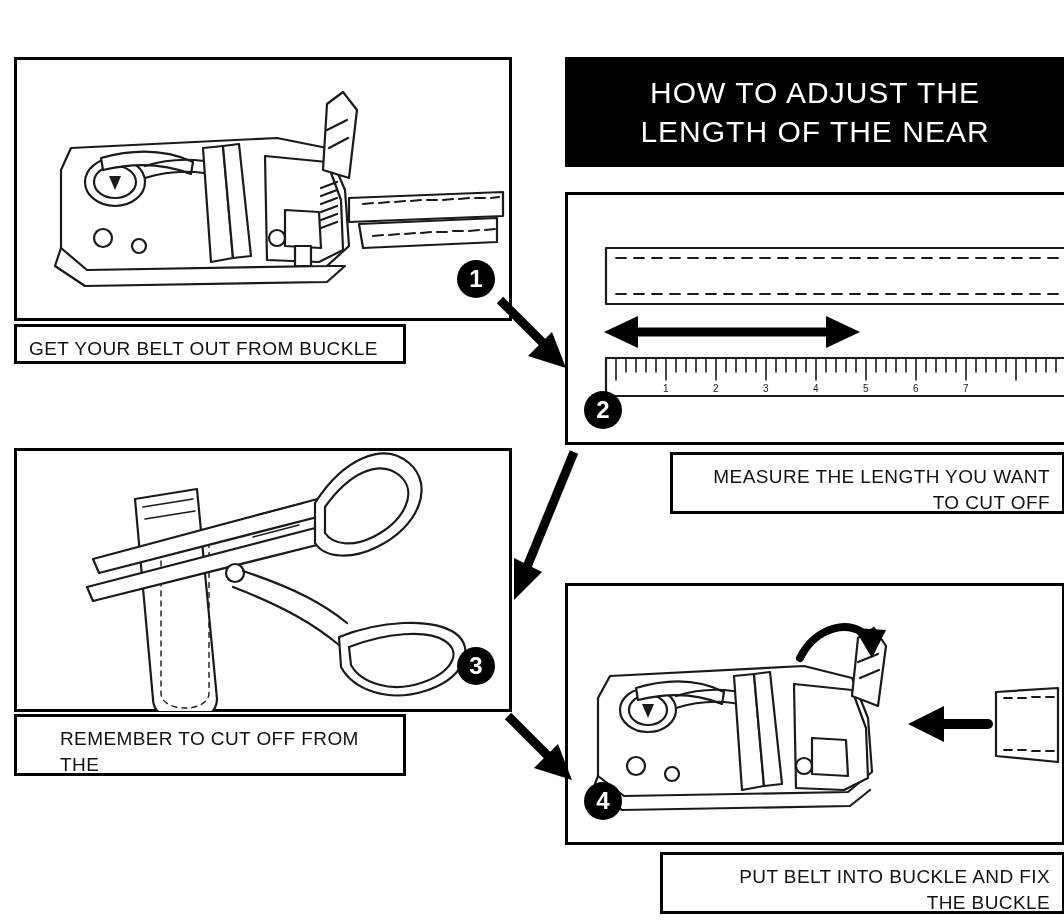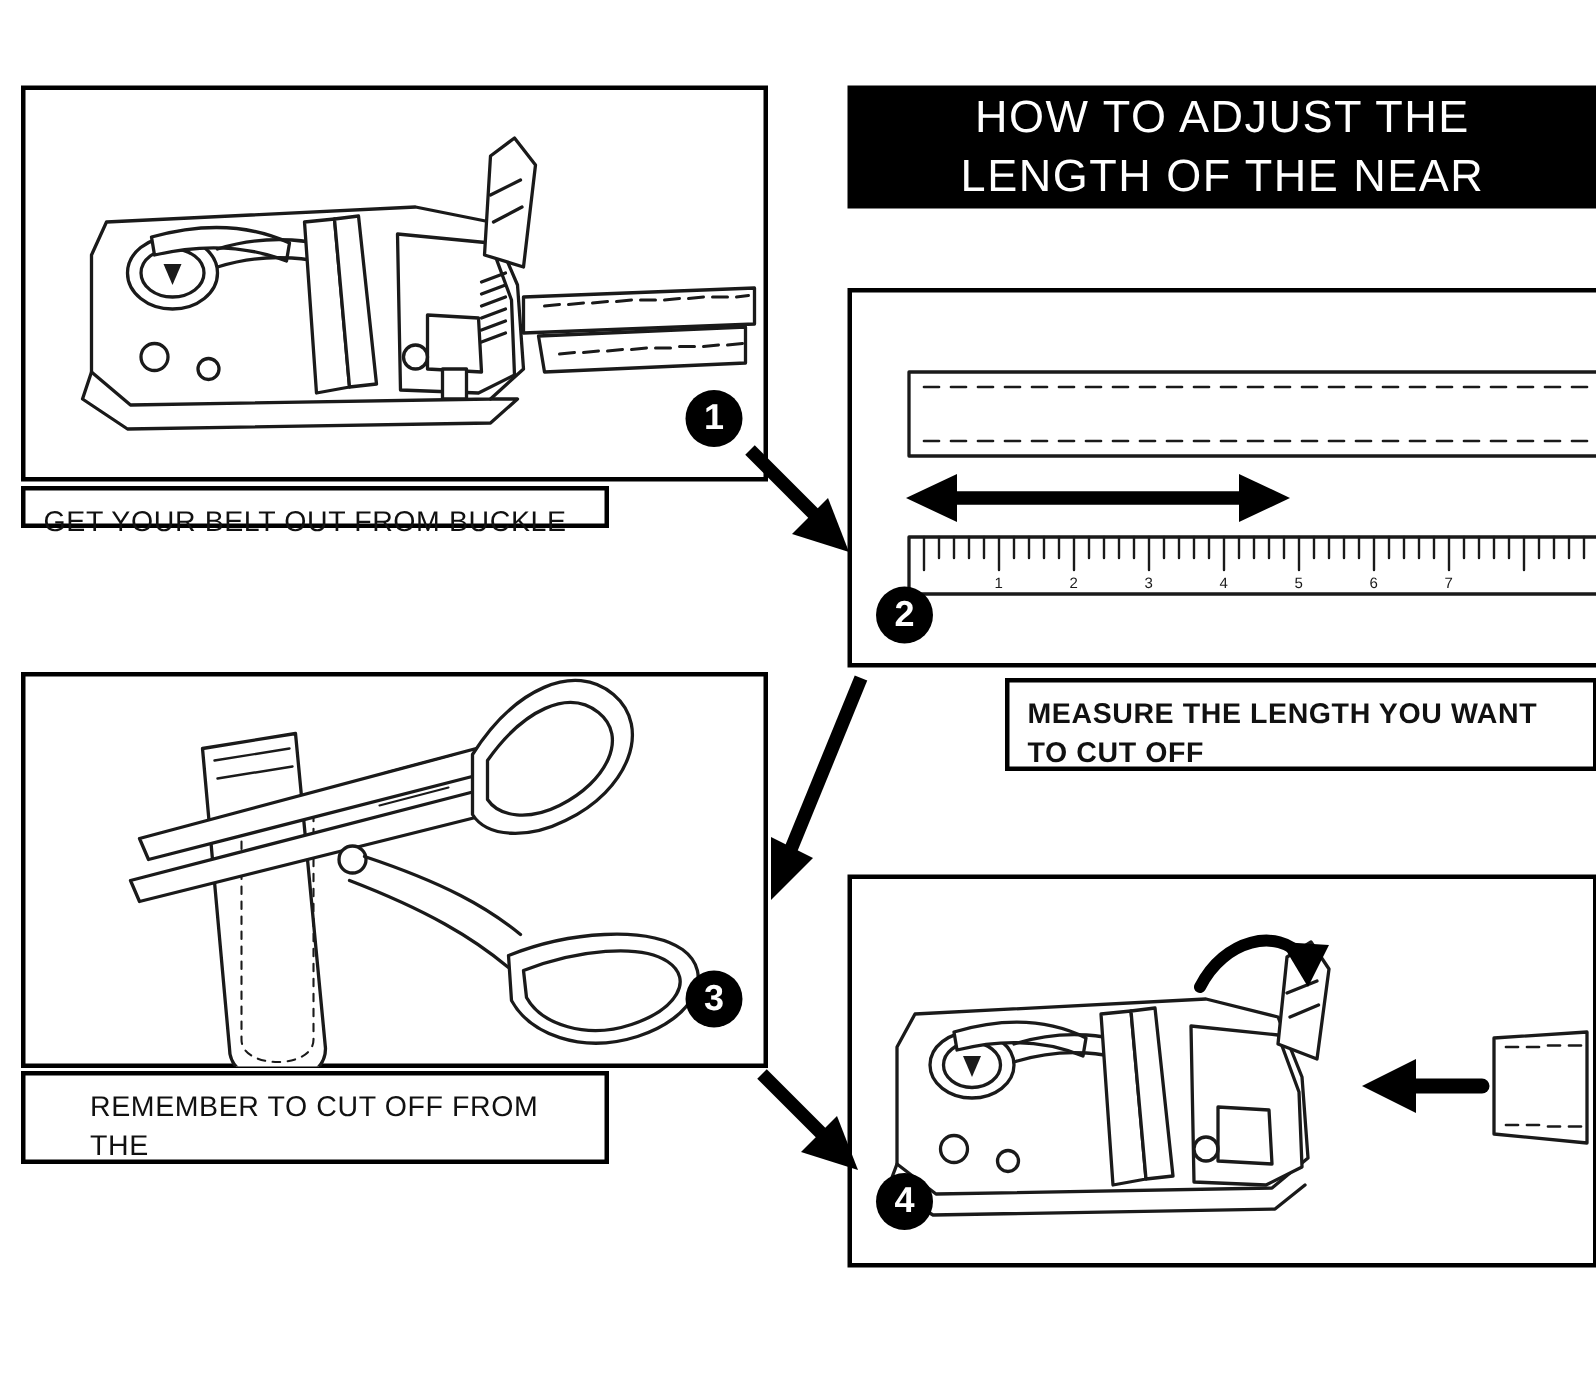--- a/index.html
+++ b/index.html
@@ -31,21 +31,21 @@
     position: absolute;
     border: 3px solid #000;
     background: #fff;
     box-sizing: border-box;
     font-size: 19px;
     letter-spacing: 0.4px;
     line-height: 1.35;
     padding: 9px 12px;
     color: #111;
   }
-  .caption.right-align { text-align: left; font-weight: bold; }
+  .caption.right-align { text-align: right; }
   .title-bar {
     position: absolute;
     background: #000;
     color: #fff;
     box-sizing: border-box;
     display: flex;
     flex-direction: column;
     align-items: center;
     justify-content: center;
     font-size: 30px;
@@ -75,21 +75,21 @@
     width: 1064px;
     height: 921px;
     pointer-events: none;
   }
 </style>
 </head>
 <body>
 
 <div class="stage">
 
-  <div class="title-bar" style="left:565px; top:57px; width:500px; height:82px;">
+  <div class="title-bar" style="left:565px; top:57px; width:500px; height:110px;">
     <span>HOW TO ADJUST THE</span>
     <span>LENGTH OF THE NEAR</span>
   </div>
 
   <div class="panel" style="left:14px; top:57px; width:498px; height:264px;">
     <svg class="art" style="left:10px; top:10px;" width="478" height="244" viewBox="0 0 478 244">
       <g fill="none" stroke="#1a1a1a" stroke-width="2.2" stroke-linejoin="round" stroke-linecap="round">
 
         <path d="M34 100 L44 78 L250 68 L300 78 L318 120 L322 176 L300 196 L60 200 L34 178 Z" fill="#fff"></path>
         <path d="M34 178 L28 196 L58 216 L300 212 L318 196 L300 196"></path>
@@ -122,21 +122,21 @@
 
         <path d="M322 128 L476 122 L476 146 L322 152 Z" fill="#fff"></path>
         <path d="M332 154 L470 148 L470 172 L336 178 Z" fill="#fff"></path>
 
         <path d="M336 134 L346 133 M352 133 L362 132 M368 132 L378 131 M384 131 L394 130 M400 130 L410 130 M416 130 L426 129 M432 129 L442 128 M448 128 L458 128 M464 128 L472 127" stroke-width="2"></path>
         <path d="M346 166 L356 165 M362 165 L372 164 M378 164 L388 163 M394 163 L404 162 M410 162 L420 162 M426 161 L436 161 M442 161 L452 160 M458 160 L468 159" stroke-width="2"></path>
       </g>
     </svg>
     <div class="step-badge" style="left:440px; top:200px;">1</div>
   </div>
-  <div class="caption" style="left:14px; top:324px; width:392px; height:28px;">
+  <div class="caption" style="left:14px; top:324px; width:392px; height:40px;">
     <span>GET YOUR BELT OUT FROM BUCKLE</span>
   </div>
 
   <div class="panel" style="left:565px; top:192px; width:520px; height:253px;">
     <svg class="art" style="left:30px; top:45px;" width="480" height="165" viewBox="0 0 480 165">
       <g fill="none" stroke="#1a1a1a" stroke-width="2.2" stroke-linejoin="round" stroke-linecap="round">
 
         <rect x="8" y="8" width="470" height="56" fill="#fff"></rect>
         <path d="M18 18 L28 18 M36 18 L46 18 M54 18 L64 18 M72 18 L82 18 M90 18 L100 18 M108 18 L118 18 M126 18 L136 18 M144 18 L154 18 M162 18 L172 18 M180 18 L190 18 M198 18 L208 18 M216 18 L226 18 M234 18 L244 18 M252 18 L262 18 M270 18 L280 18 M288 18 L298 18 M306 18 L316 18 M324 18 L334 18 M342 18 L352 18 M360 18 L370 18 M378 18 L388 18 M396 18 L406 18 M414 18 L424 18 M432 18 L442 18 M450 18 L460 18 M468 18 L476 18" stroke-width="1.8"></path>
         <path d="M18 54 L28 54 M36 54 L46 54 M54 54 L64 54 M72 54 L82 54 M90 54 L100 54 M108 54 L118 54 M126 54 L136 54 M144 54 L154 54 M162 54 L172 54 M180 54 L190 54 M198 54 L208 54 M216 54 L226 54 M234 54 L244 54 M252 54 L262 54 M270 54 L280 54 M288 54 L298 54 M306 54 L316 54 M324 54 L334 54 M342 54 L352 54 M360 54 L370 54 M378 54 L388 54 M396 54 L406 54 M414 54 L424 54 M432 54 L442 54 M450 54 L460 54 M468 54 L476 54" stroke-width="1.8"></path>
@@ -234,20 +234,24 @@
         </g>
         <path d="M332 124 L368 106 L368 142 Z" fill="#000" stroke="none"></path>
 
         <path d="M420 92 L482 88 L482 162 L420 156 Z" fill="#fff"></path>
         <path d="M428 98 L436 98 M442 98 L450 98 M456 97 L464 97 M470 97 L478 97" stroke-width="1.8"></path>
         <path d="M428 150 L436 150 M442 150 L450 150 M456 151 L464 151 M470 151 L478 151" stroke-width="1.8"></path>
       </g>
     </svg>
     <div class="step-badge" style="left:16px; top:196px;">4</div>
   </div>
+  <div class="caption right-align" style="left:660px; top:852px; width:405px; height:62px;">
+    <div>PUT BELT INTO BUCKLE AND FIX</div>
+    <div>THE BUCKLE</div>
+  </div>
 
   <svg class="arrow-layer" viewBox="0 0 1064 921">
 
     <g>
       <path d="M500 300 L556 356" stroke="#000" stroke-width="9" fill="none"></path>
       <path d="M566 368 L528 356 L552 332 Z" fill="#000"></path>
     </g>
 
     <g>
       <path d="M574 452 L520 584" stroke="#000" stroke-width="9" fill="none"></path>

